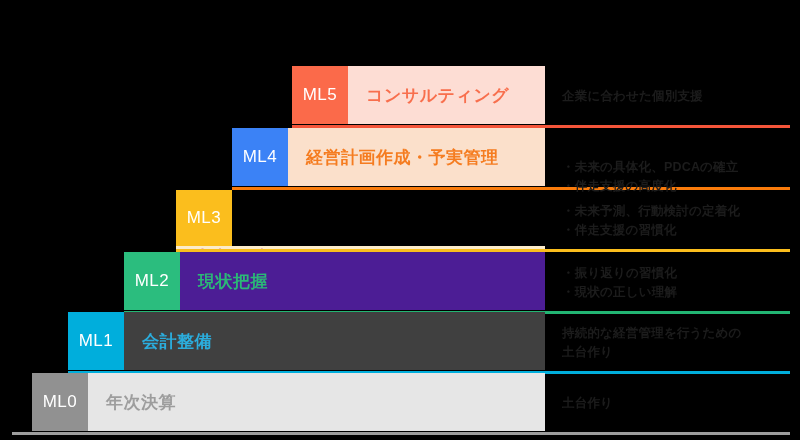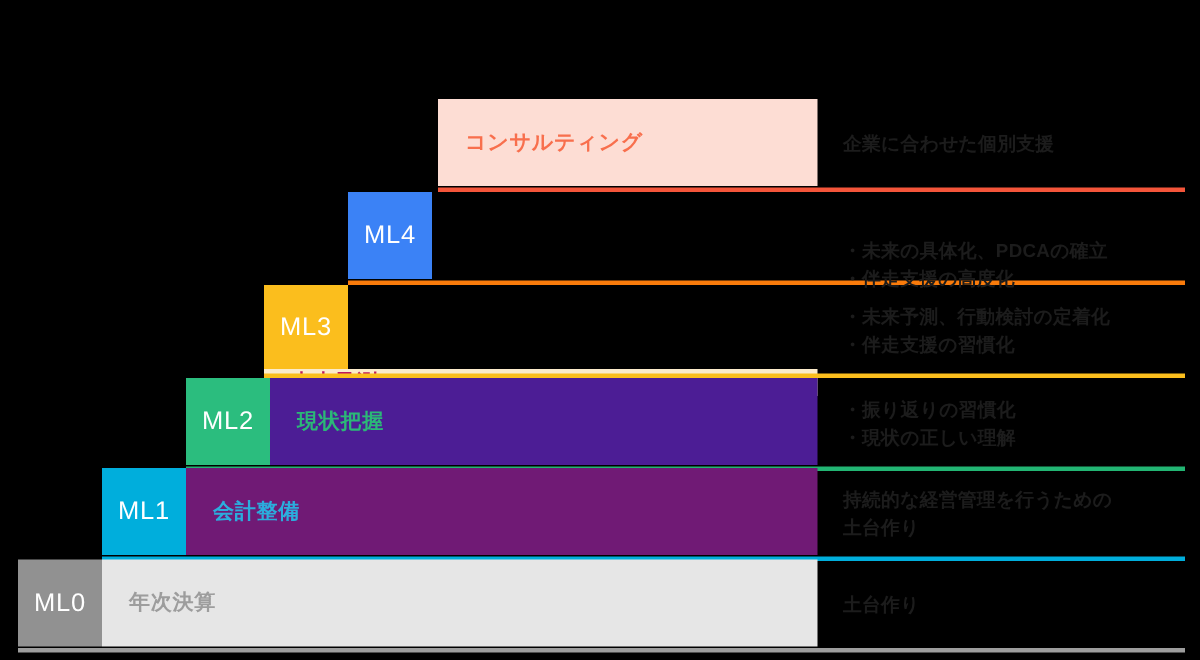--- a/index.html
+++ b/index.html
@@ -36,21 +36,21 @@
     color: #ffffff;
     font-size: 17px;
     font-weight: 500;
     letter-spacing: 0.5px;
   }
   .body {
     flex: 1 1 auto;
     display: flex;
     align-items: center;
     padding-left: 18px;
-    font-size: 14px;
+    font-size: 17px;
     font-weight: 700;
     letter-spacing: 0.5px;
   }
   .underline {
     position: absolute;
     height: 3px;
     bottom: -4px;
   }
   .note {
     position: absolute;
@@ -62,28 +62,30 @@
     white-space: pre-line;
     letter-spacing: 0.2px;
   }
 </style>
 </head>
 <body>
 
 <div id="stage">
     <div class="level-row" style="left: 292px; top: 66px; width: 498px;">
       <div class="bar" style="width: 253px;">
+        <div class="badge" style="background: rgb(251, 106, 74);">ML5</div>
         <div class="body" style="background: rgb(253, 221, 212); color: rgb(248, 111, 77);">コンサルティング</div>
       </div>
       <div class="underline" style="left: 0px; width: 498px; background: rgb(244, 85, 58);"></div>
     </div>
     <div class="note" style="top: 87px; width: 228px;">企業に合わせた個別支援</div>
     <div class="level-row" style="left: 232px; top: 128px; width: 558px;">
       <div class="bar" style="width: 313px;">
         <div class="badge" style="background: #3b82f6;">ML4</div>
+        <div class="body" style="background: rgb(251, 224, 203); color: rgb(245, 124, 32);">経営計画作成・予実管理</div>
       </div>
       <div class="underline" style="left: 0px; width: 558px; background: rgb(249, 123, 11);"></div>
     </div>
     <div class="note" style="top: 158px; width: 228px;">・未来の具体化、PDCAの確立
 ・伴走支援の高度化</div>
     <div class="level-row" style="left: 176px; top: 190px; width: 614px;">
       <div class="bar" style="width: 369px; flex-direction: column;">
         <div class="badge" style="background: rgb(251, 190, 29);">ML3</div>
         <div class="body" style="background: rgb(252, 236, 203); color: #be185d;">未来予測</div>
       </div>
@@ -96,27 +98,27 @@
         <div class="badge" style="background: rgb(43, 189, 126);">ML2</div>
         <div class="body" style="background: #4c1d95; color: rgb(43, 184, 119);">現状把握</div>
       </div>
       <div class="underline" style="left: 0px; width: 666px; background: rgb(34, 181, 115);"></div>
     </div>
     <div class="note" style="top: 264px; width: 228px;">・振り返りの習慣化
 ・現状の正しい理解</div>
     <div class="level-row" style="left: 68px; top: 312px; width: 722px;">
       <div class="bar" style="width: 477px;">
         <div class="badge" style="background: rgb(0, 174, 220);">ML1</div>
-        <div class="body" style="background: #701a75; color: rgb(43, 173, 221); text-align: center;">会計整備</div>
+        <div class="body" style="background: #404040; color: rgb(43, 173, 221); text-align: center;">会計整備</div>
       </div>
       <div class="underline" style="left: 0px; width: 722px; background: rgb(0, 174, 220);"></div>
     </div>
     <div class="note" style="top: 324px; width: 228px;">持続的な経営管理を行うための
 土台作り</div>
     <div class="level-row" style="left: 12px; top: 373px; width: 778px;">
       <div class="bar" style="width: 533px;">
-        <div class="badge" style="background: rgb(145, 145, 145);">ML0</div>
+        <div class="badge" style="background: rgb(145, 145, 145); margin-left: 20px;">ML0</div>
         <div class="body" style="background: rgb(230, 230, 230); color: rgb(157, 157, 157);">年次決算</div>
       </div>
       <div class="underline" style="left: 0px; width: 778px; background: rgb(157, 157, 157);"></div>
     </div>
     <div class="note" style="top: 394px; width: 228px;">土台作り</div>
   </div>
 
 </body></html>

